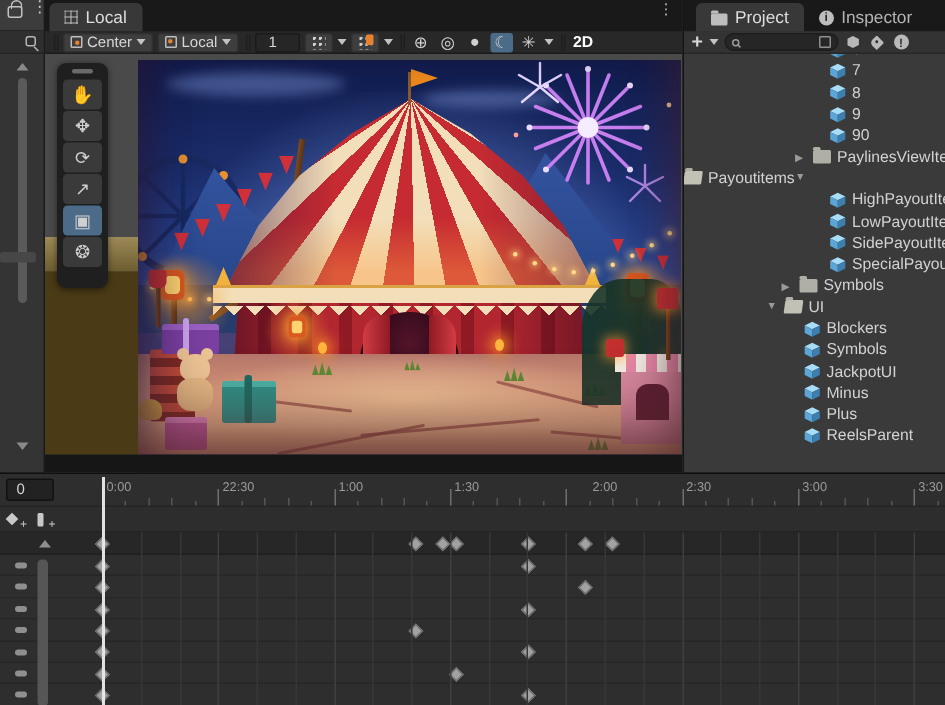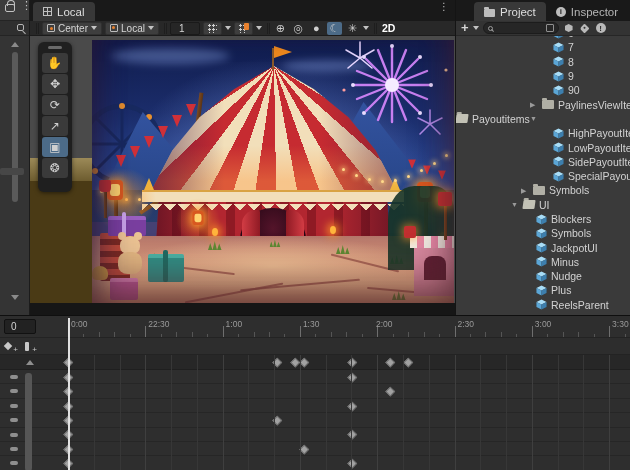--- a/index.html
+++ b/index.html
@@ -412,21 +412,21 @@
               <div style="width: 26px; height: 20px; margin: 1px auto; border-radius: 3px; display: flex; align-items: center; justify-content: center; font-size: 12px; color: rgb(207, 207, 207); background: rgb(58, 58, 58);">❂</div>
             </div>
         </div>
 
         <div class="vfooter"></div>
       </div>
     </div>
 
     <div id="right-panel">
       <div class="tabbar">
-        <div class="tab" style="margin-left:18px">
+        <div class="tab" style="margin-left:8px">
           <span class="folder-glyph"></span>
           <span>Project</span>
         </div>
         <div class="tab inactive">
           <span class="info-glyph">i</span>
           <span>Inspector</span>
         </div>
       </div>
       <div class="proj-toolbar">
         <span class="plus">+</span>
@@ -562,28 +562,20 @@
             </svg>
             <span class="lbl">JackpotUI</span>
           </div>
           <div class="trow" style="padding-left: 80px;">
             <svg class="tree-cube" viewBox="0 0 12 12">
               <polygon points="6,0.5 11.5,3.2 6,6 0.5,3.2" fill="#a8ddf7"></polygon>
               <polygon points="0.5,3.2 6,6 6,11.5 0.5,8.8" fill="#5ba6d6"></polygon>
               <polygon points="11.5,3.2 6,6 6,11.5 11.5,8.8" fill="#3d7fae"></polygon>
             </svg>
             <span class="lbl">Minus</span>
-          </div>
-          <div class="trow" style="padding-left: 80px;">
-            <svg class="tree-cube" viewBox="0 0 12 12">
-              <polygon points="6,0.5 11.5,3.2 6,6 0.5,3.2" fill="#a8ddf7"></polygon>
-              <polygon points="0.5,3.2 6,6 6,11.5 0.5,8.8" fill="#5ba6d6"></polygon>
-              <polygon points="11.5,3.2 6,6 6,11.5 11.5,8.8" fill="#3d7fae"></polygon>
-            </svg>
-            <span class="lbl">Nudge</span>
           </div>
           <div class="trow" style="padding-left: 80px;">
             <svg class="tree-cube" viewBox="0 0 12 12">
               <polygon points="6,0.5 11.5,3.2 6,6 0.5,3.2" fill="#a8ddf7"></polygon>
               <polygon points="0.5,3.2 6,6 6,11.5 0.5,8.8" fill="#5ba6d6"></polygon>
               <polygon points="11.5,3.2 6,6 6,11.5 11.5,8.8" fill="#3d7fae"></polygon>
             </svg>
             <span class="lbl">Plus</span>
           </div>
           <div class="trow" style="padding-left: 80px;">
@@ -602,21 +594,21 @@
     <div id="ruler">
         <div class="rtick" style="left: 68px; height: 11px;"></div>
         <div class="rlabel" style="left: 71px;">0:00</div>
         <div class="rtick" style="left: 145.3px; height: 11px;"></div>
         <div class="rlabel" style="left: 148.3px;">22:30</div>
         <div class="rtick" style="left: 222.6px; height: 11px;"></div>
         <div class="rlabel" style="left: 225.6px;">1:00</div>
         <div class="rtick" style="left: 299.9px; height: 11px;"></div>
         <div class="rlabel" style="left: 302.9px;">1:30</div>
         <div class="rtick" style="left: 377.2px; height: 11px;"></div>
-        <div class="rlabel" style="left: 376px;">2:00</div>
+        <div class="rlabel" style="left: 395px;">2:00</div>
         <div class="rtick" style="left: 454.5px; height: 11px;"></div>
         <div class="rlabel" style="left: 457.5px;">2:30</div>
         <div class="rtick" style="left: 531.8px; height: 11px;"></div>
         <div class="rlabel" style="left: 534.8px;">3:00</div>
         <div class="rtick" style="left: 609.1px; height: 11px;"></div>
         <div class="rlabel" style="left: 612.1px;">3:30</div>
         <div class="rtick minor" style="left: 83.46px; height: 3.5px;"></div>
         <div class="rtick minor" style="left: 98.92px; height: 5px;"></div>
         <div class="rtick minor" style="left: 114.38px; height: 5px;"></div>
         <div class="rtick minor" style="left: 129.84px; height: 3.5px;"></div>

